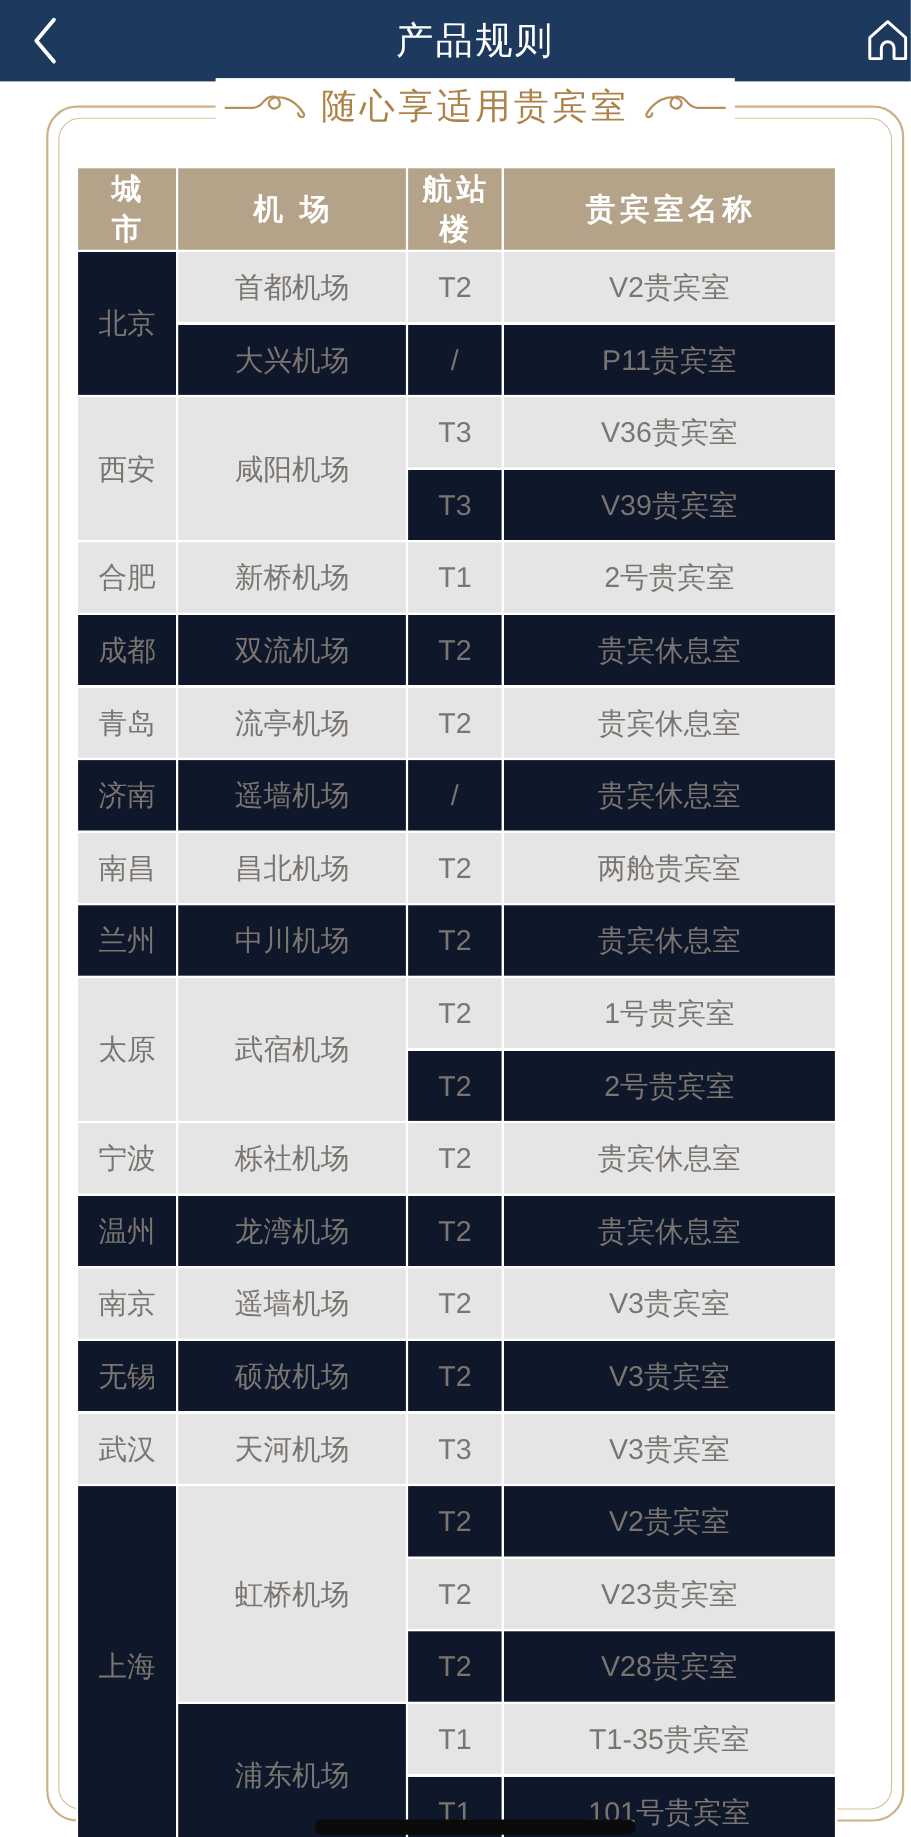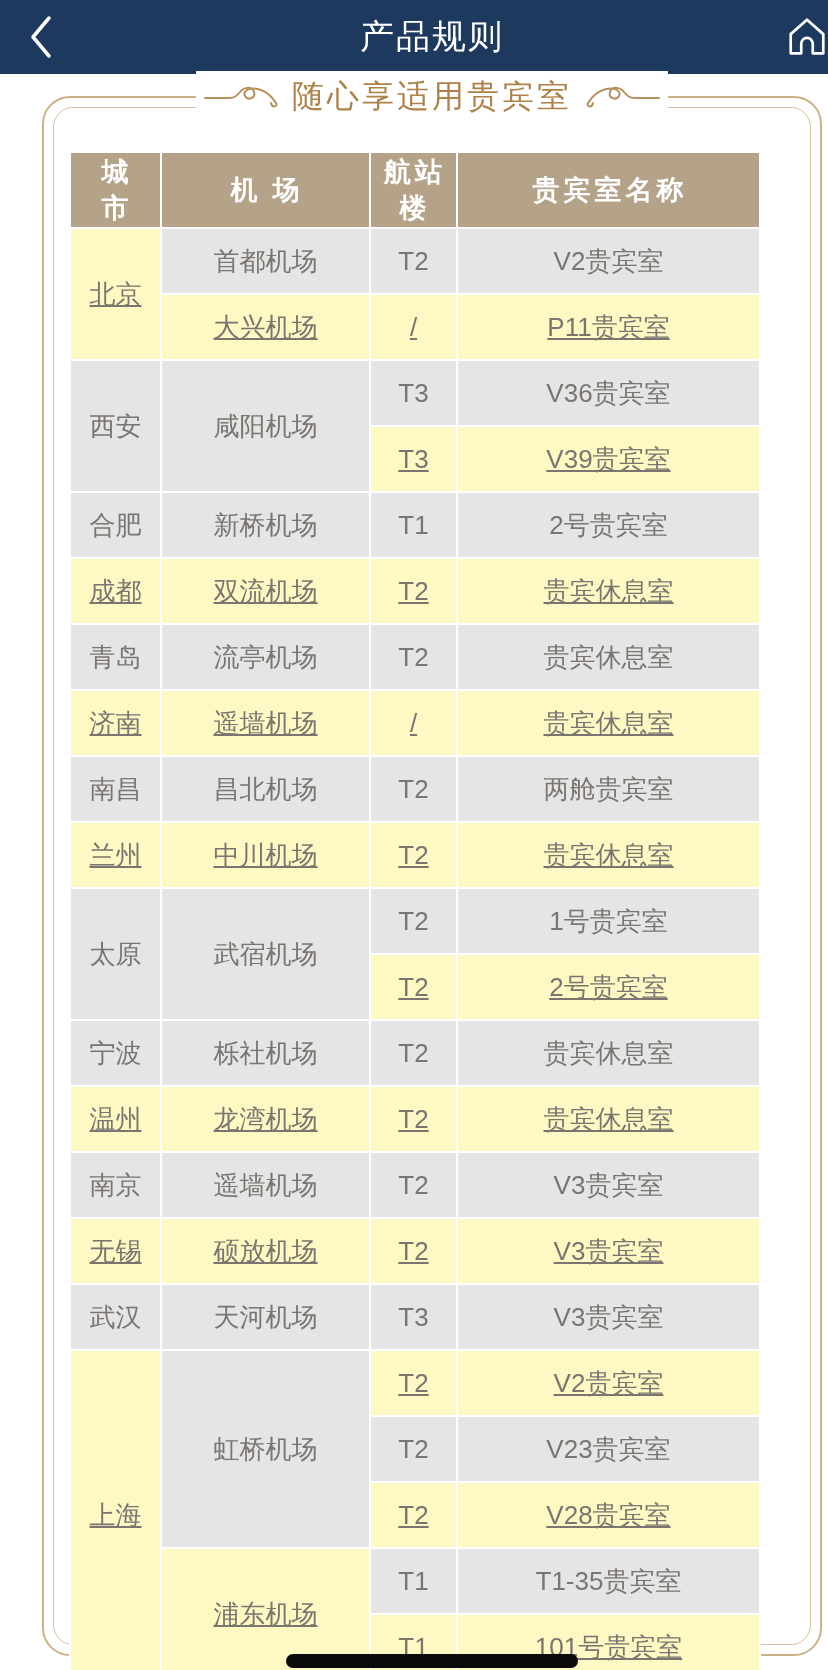--- a/index.html
+++ b/index.html
@@ -29,21 +29,21 @@
   
   table.lounge{position:absolute;left:69px;top:151px;width:690px;
                border-collapse:collapse;table-layout:fixed;}
   th,td{border:2px solid #ffffff;text-align:center;vertical-align:middle;
         overflow:hidden;}
   th{background:#B4A389;color:#ffffff;font-size:27px;font-weight:600;
      height:56px;letter-spacing:4px;padding-left:4px;}
   th:nth-child(-n+2){letter-spacing:15px;padding-left:15px;}
   td{height:62px;font-size:26px;color:#7A7570;font-weight:400;}
   td.bg-b{background:#e5e5e5;}
-  td.bg-w{background:#fef9c3;text-decoration:underline;}
+  td.bg-w{background:#0f172a;}
 
   
   .home-indicator{position:absolute;bottom:2px;left:50%;transform:translateX(-50%);
                   width:292px;height:14px;border-radius:8px;background:#0b0b0b;}
 </style>
 </head>
 <body>
 
 <div class="screen">
 

